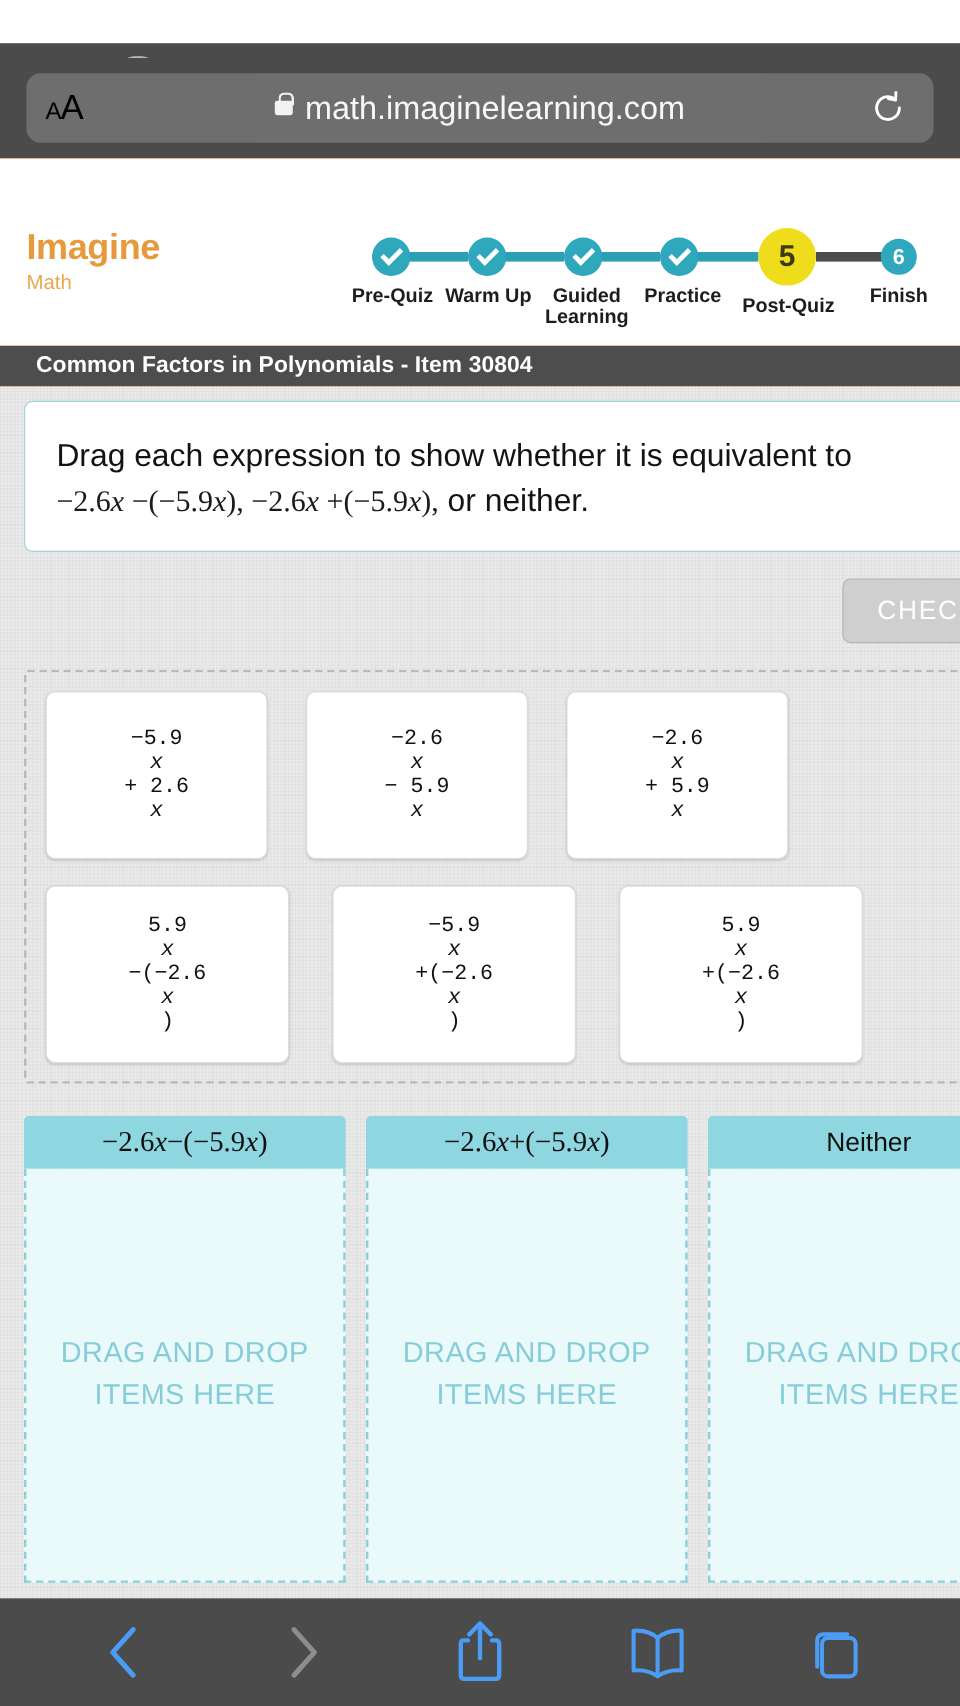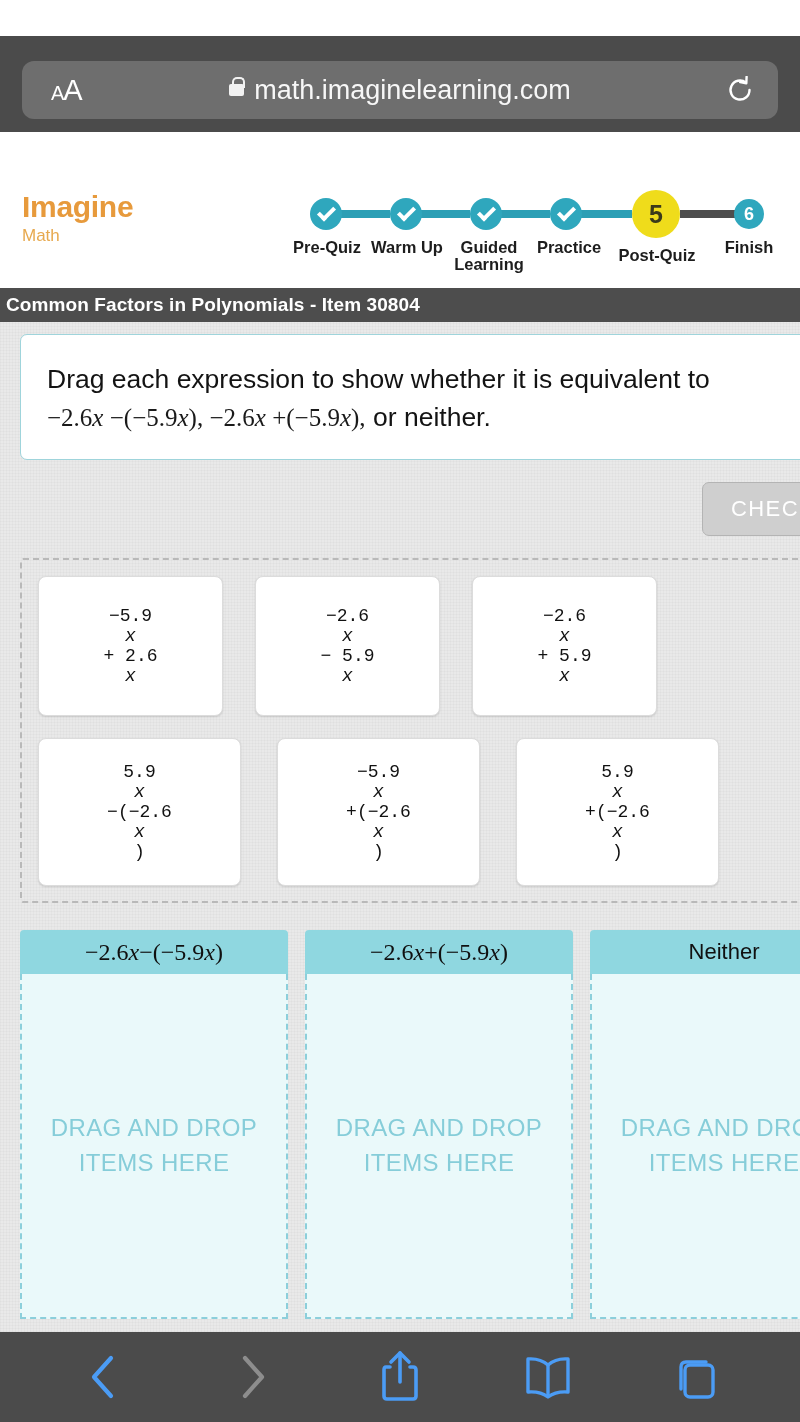--- a/index.html
+++ b/index.html
@@ -37,21 +37,21 @@
 
   
   .urlbar-wrap {
     position: absolute; top: 48px; left: 0; width: 800px; height: 84px;
     background: #4b4b4b; display:flex; align-items:center; justify-content:center;
   }
   .urlbar {
     width: 756px; height: 58px; background: #6e6e6e; border-radius: 12px;
     display:flex; align-items:center; position: relative;
   }
-  .aa { position:absolute; left: 29px; color:#ffffff; letter-spacing:-1px; }
+  .aa { position:absolute; left: 16px; color:#000000; letter-spacing:-1px; }
   .aa .s { font-size: 20px; } .aa .l { font-size: 29px; }
   .url-center { width:100%; display:flex; align-items:center; justify-content:center; gap:10px; }
   .lock { width: 15px; height: 12px; background:#f2f2f2; border-radius:2px; position:relative; }
   .lock::before { content:""; position:absolute; left:3.2px; top:-7px; width:8.6px; height:9px;
     border:2.6px solid #f2f2f2; border-bottom:none; border-radius:5px 5px 0 0; }
   .url-text { font-size: 27px; color:#f7f7f7; }
   .reload { position:absolute; right: 24px; width:28px; height:28px; }
 
   
   .page { position:absolute; top:132px; left:0; width:800px; height:1200px; background:#f97316;
@@ -72,21 +72,21 @@
   .node.cur  { width:48px; height:48px; top:10px; background:#EFDC1B; color:#3b3a1a;
                font-size:25px; font-weight:bold; }
   .node.next { width:30px; height:30px; top:19px; background:#2FA7BD; color:#ffffff;
                font-size:18px; font-weight:bold; }
   .chk { width:17px; height:10px; border-left:4.2px solid #fff; border-bottom:4.2px solid #fff;
          transform: rotate(-45deg); margin-top:-4px; }
   .lbl { position:absolute; font-size:16.5px; font-weight:bold; color:#1d1d1d;
          text-align:center; line-height:1.12; }
 
   .itembar { height:34px; background:#4d4d4d; display:flex; align-items:center; }
-  .itembar span { color:#ffffff; font-size:19px; font-weight:bold; padding-left:6px;
+  .itembar span { color:#ffffff; font-size:19px; font-weight:bold; padding-left:30px;
                   letter-spacing:.1px; }
 
   .body {
     position:relative; height:1010px;
     background-color:#e9e9e9;
     background-image:
       repeating-linear-gradient(0deg, rgba(0,0,0,.025) 0 1px, rgba(255,255,255,0) 1px 3px),
       repeating-linear-gradient(90deg, rgba(0,0,0,.022) 0 1px, rgba(255,255,255,0) 1px 3px);
   }
 

